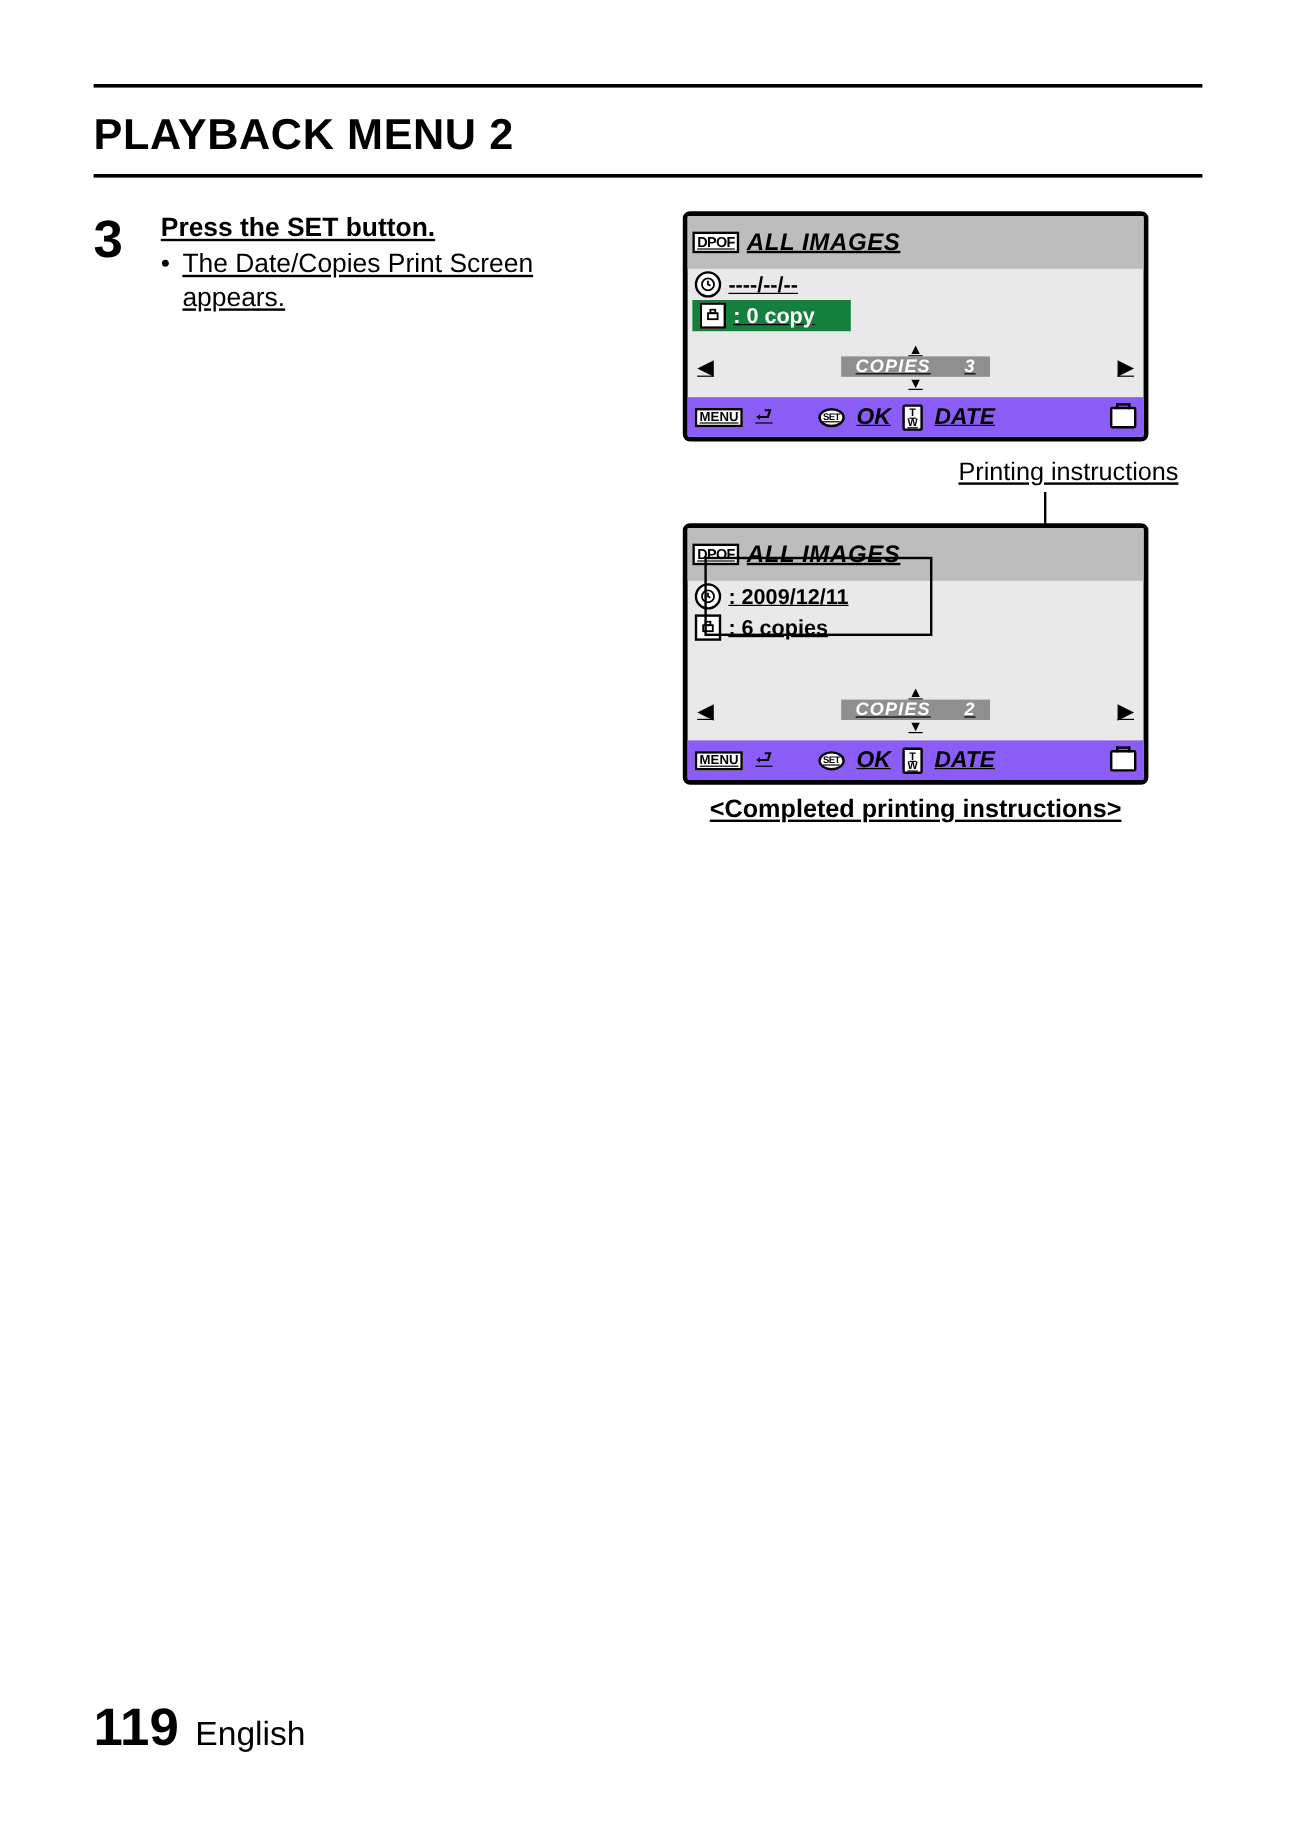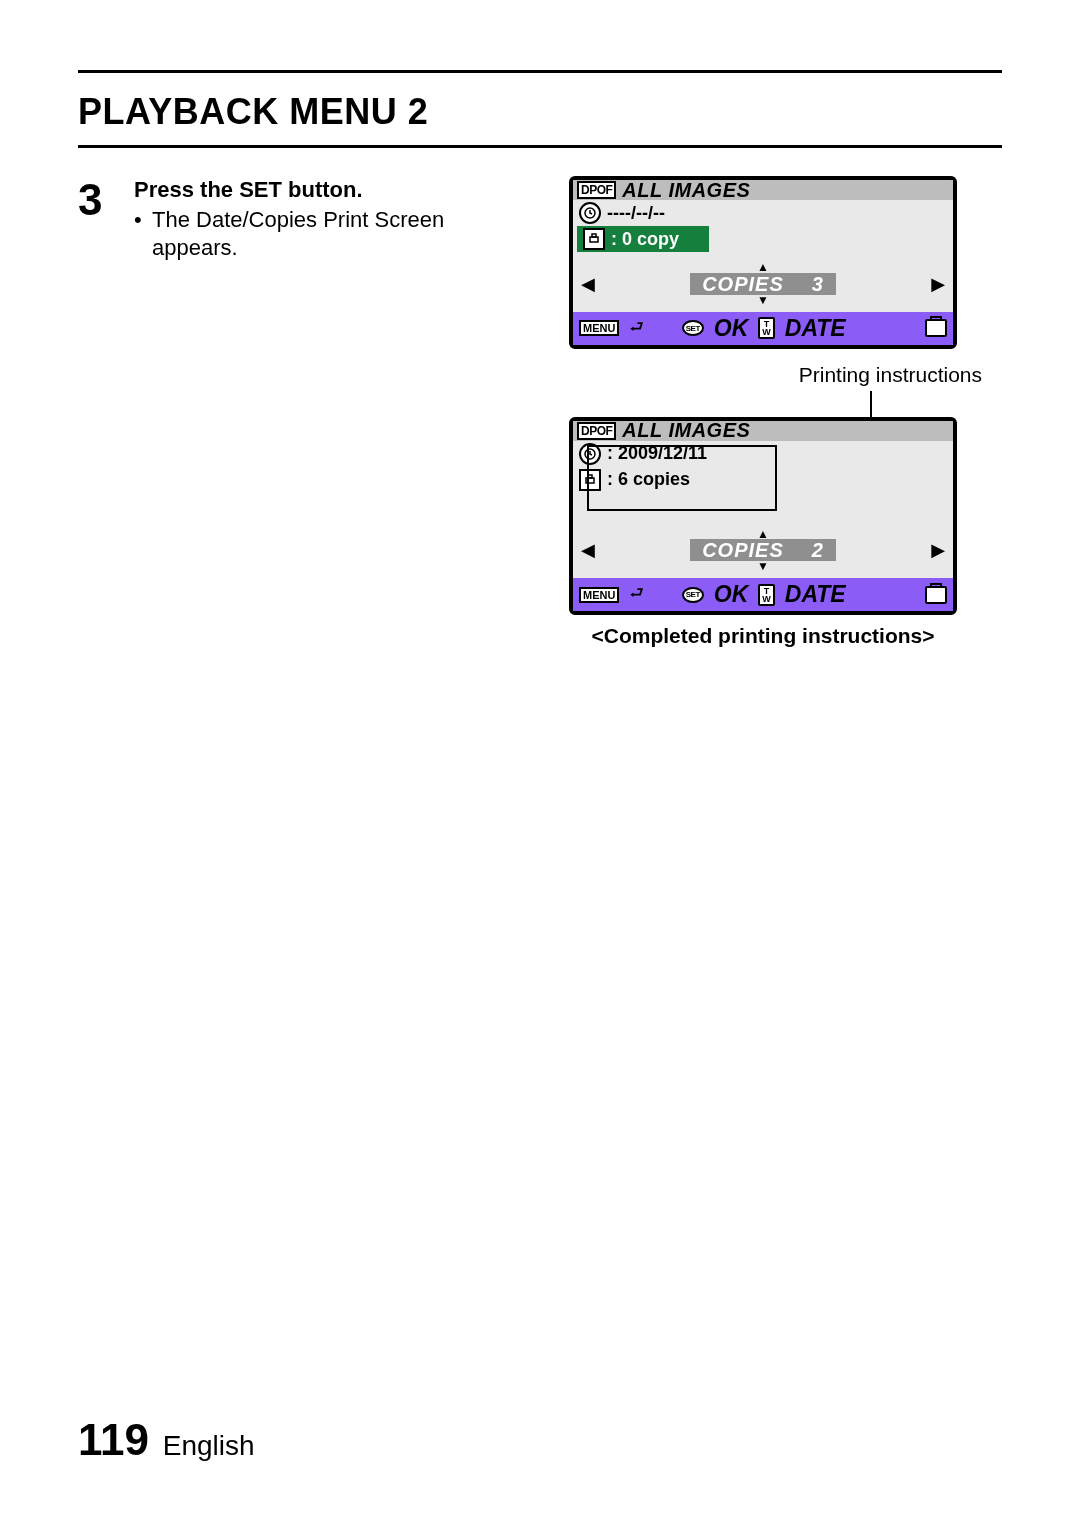--- a/index.html
+++ b/index.html
@@ -30,20 +30,21 @@
   .step-num {
     font-size: 44px;
     font-weight: bold;
     width: 56px;
     line-height: 1;
     padding-top: 2px;
   }
   .step-body {
     flex: 1;
     display: flex;
+    text-decoration: underline;
   }
   .text-col {
     width: 390px;
     font-size: 22px;
     line-height: 1.28;
   }
   .instr-head {
     font-weight: bold;
     margin-bottom: 2px;
   }
@@ -64,21 +65,21 @@
     position: relative;
     z-index: 1;
   }
   .lcd-inner {
     padding: 0;
   }
   .dpof-bar {
     display: flex;
     align-items: center;
     background: #bdbdbd;
-    height: 20px;
+    height: 44px;
     padding-left: 4px;
   }
   .dpof-badge {
     border: 2px solid #000;
     font-size: 12px;
     font-weight: bold;
     padding: 0 2px;
     background: #fff;
     margin-right: 6px;
     font-family: "Arial Narrow", Arial, sans-serif;
@@ -124,21 +125,21 @@
     display: flex;
     flex-direction: column;
     align-items: center;
     line-height: 0.9;
   }
   .copies-bar {
     background: #8f8f8f;
     color: #fff;
     font-weight: bold;
     font-style: italic;
-    font-size: 20px;
+    font-size: 15px;
     padding: 2px 12px;
     letter-spacing: 1px;
     display: flex;
     gap: 28px;
     font-family: "Arial Narrow", Arial, sans-serif;
   }
   .small-tri { font-size: 12px; }
   .bottom-bar {
     display: flex;
     align-items: center;
@@ -160,21 +161,21 @@
     display: inline-flex; align-items: center; justify-content: center;
     font-size: 8px; font-weight: bold; background: #fff;
     letter-spacing: -0.5px;
   }
   .tw-badge {
     border: 2px solid #000; background: #fff;
     display: inline-flex; flex-direction: column; align-items: center;
     font-size: 9px; font-weight: bold; line-height: 0.9;
     padding: 1px 2px; border-radius: 2px;
   }
-  .btext { font-weight: bold; font-style: italic; font-size: 23px; }
+  .btext { font-weight: bold; font-style: italic; font-size: 19px; }
   .trash {
     width: 22px; height: 18px; border: 2px solid #000; background: #fff;
     margin-left: auto; border-radius: 2px;
     position: relative;
   }
   .trash::before {
     content:""; position:absolute; top:-5px; left:3px; right:3px; height:3px;
     border:2px solid #000; border-bottom:none;
   }
   .callout-label {

